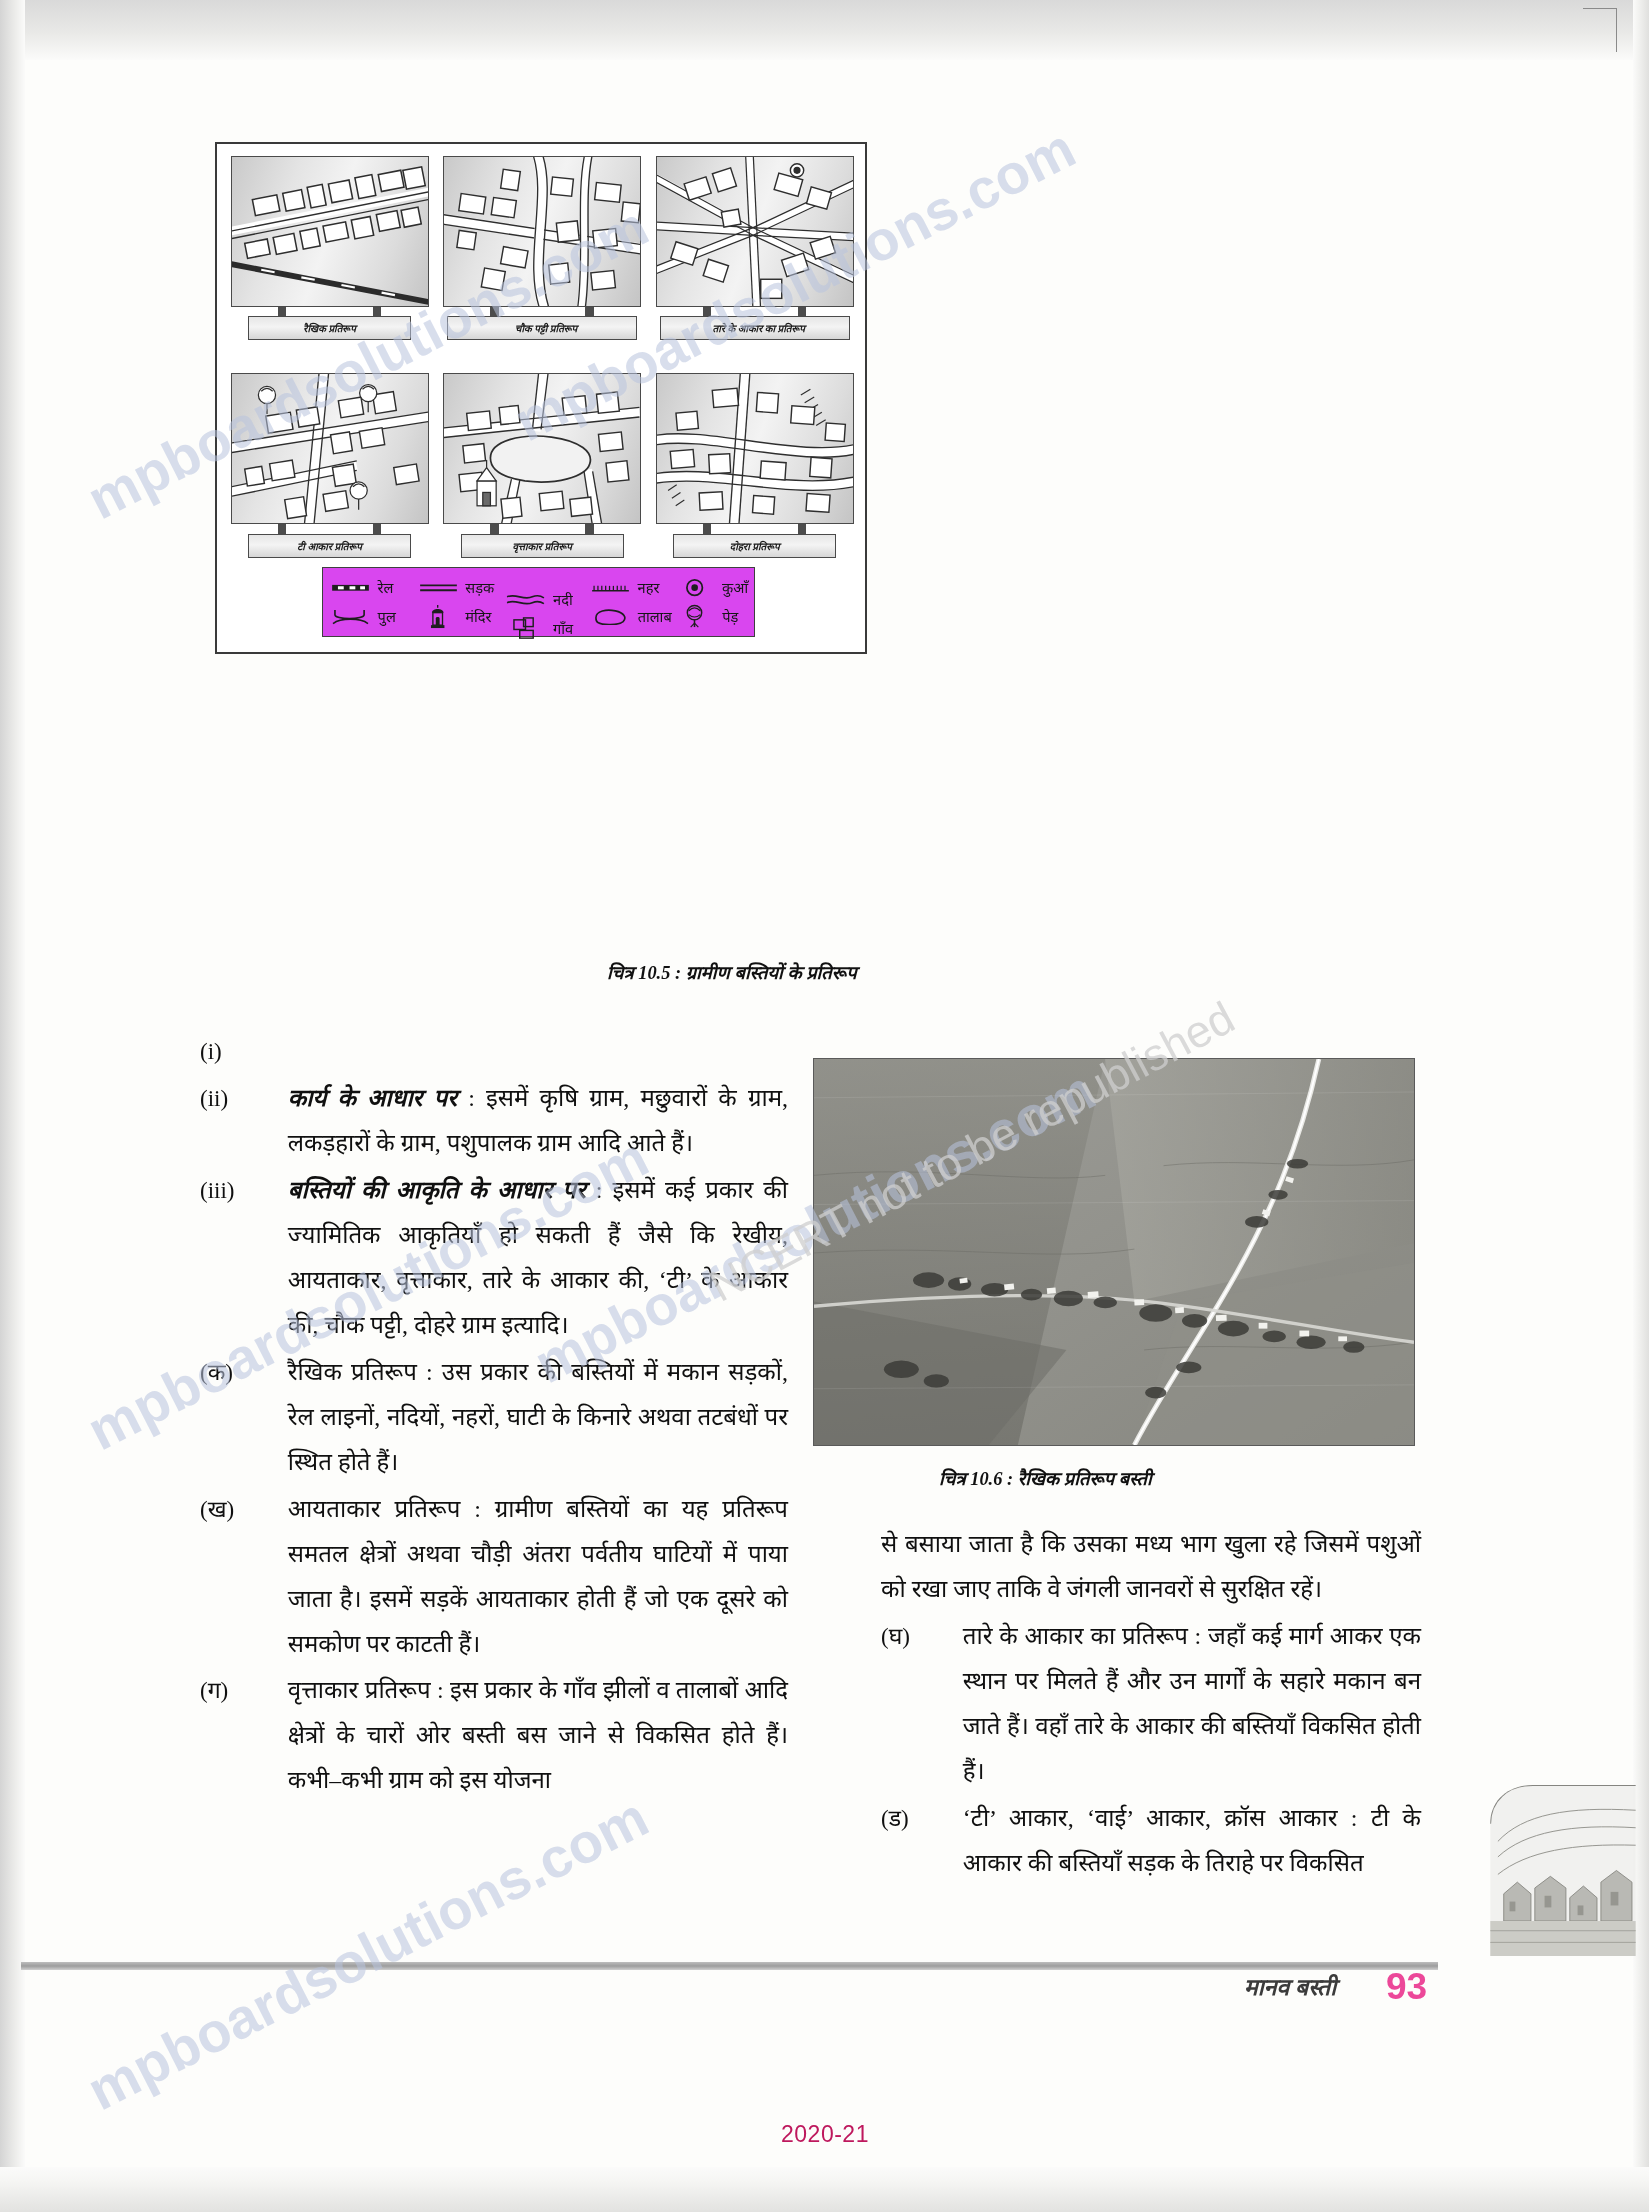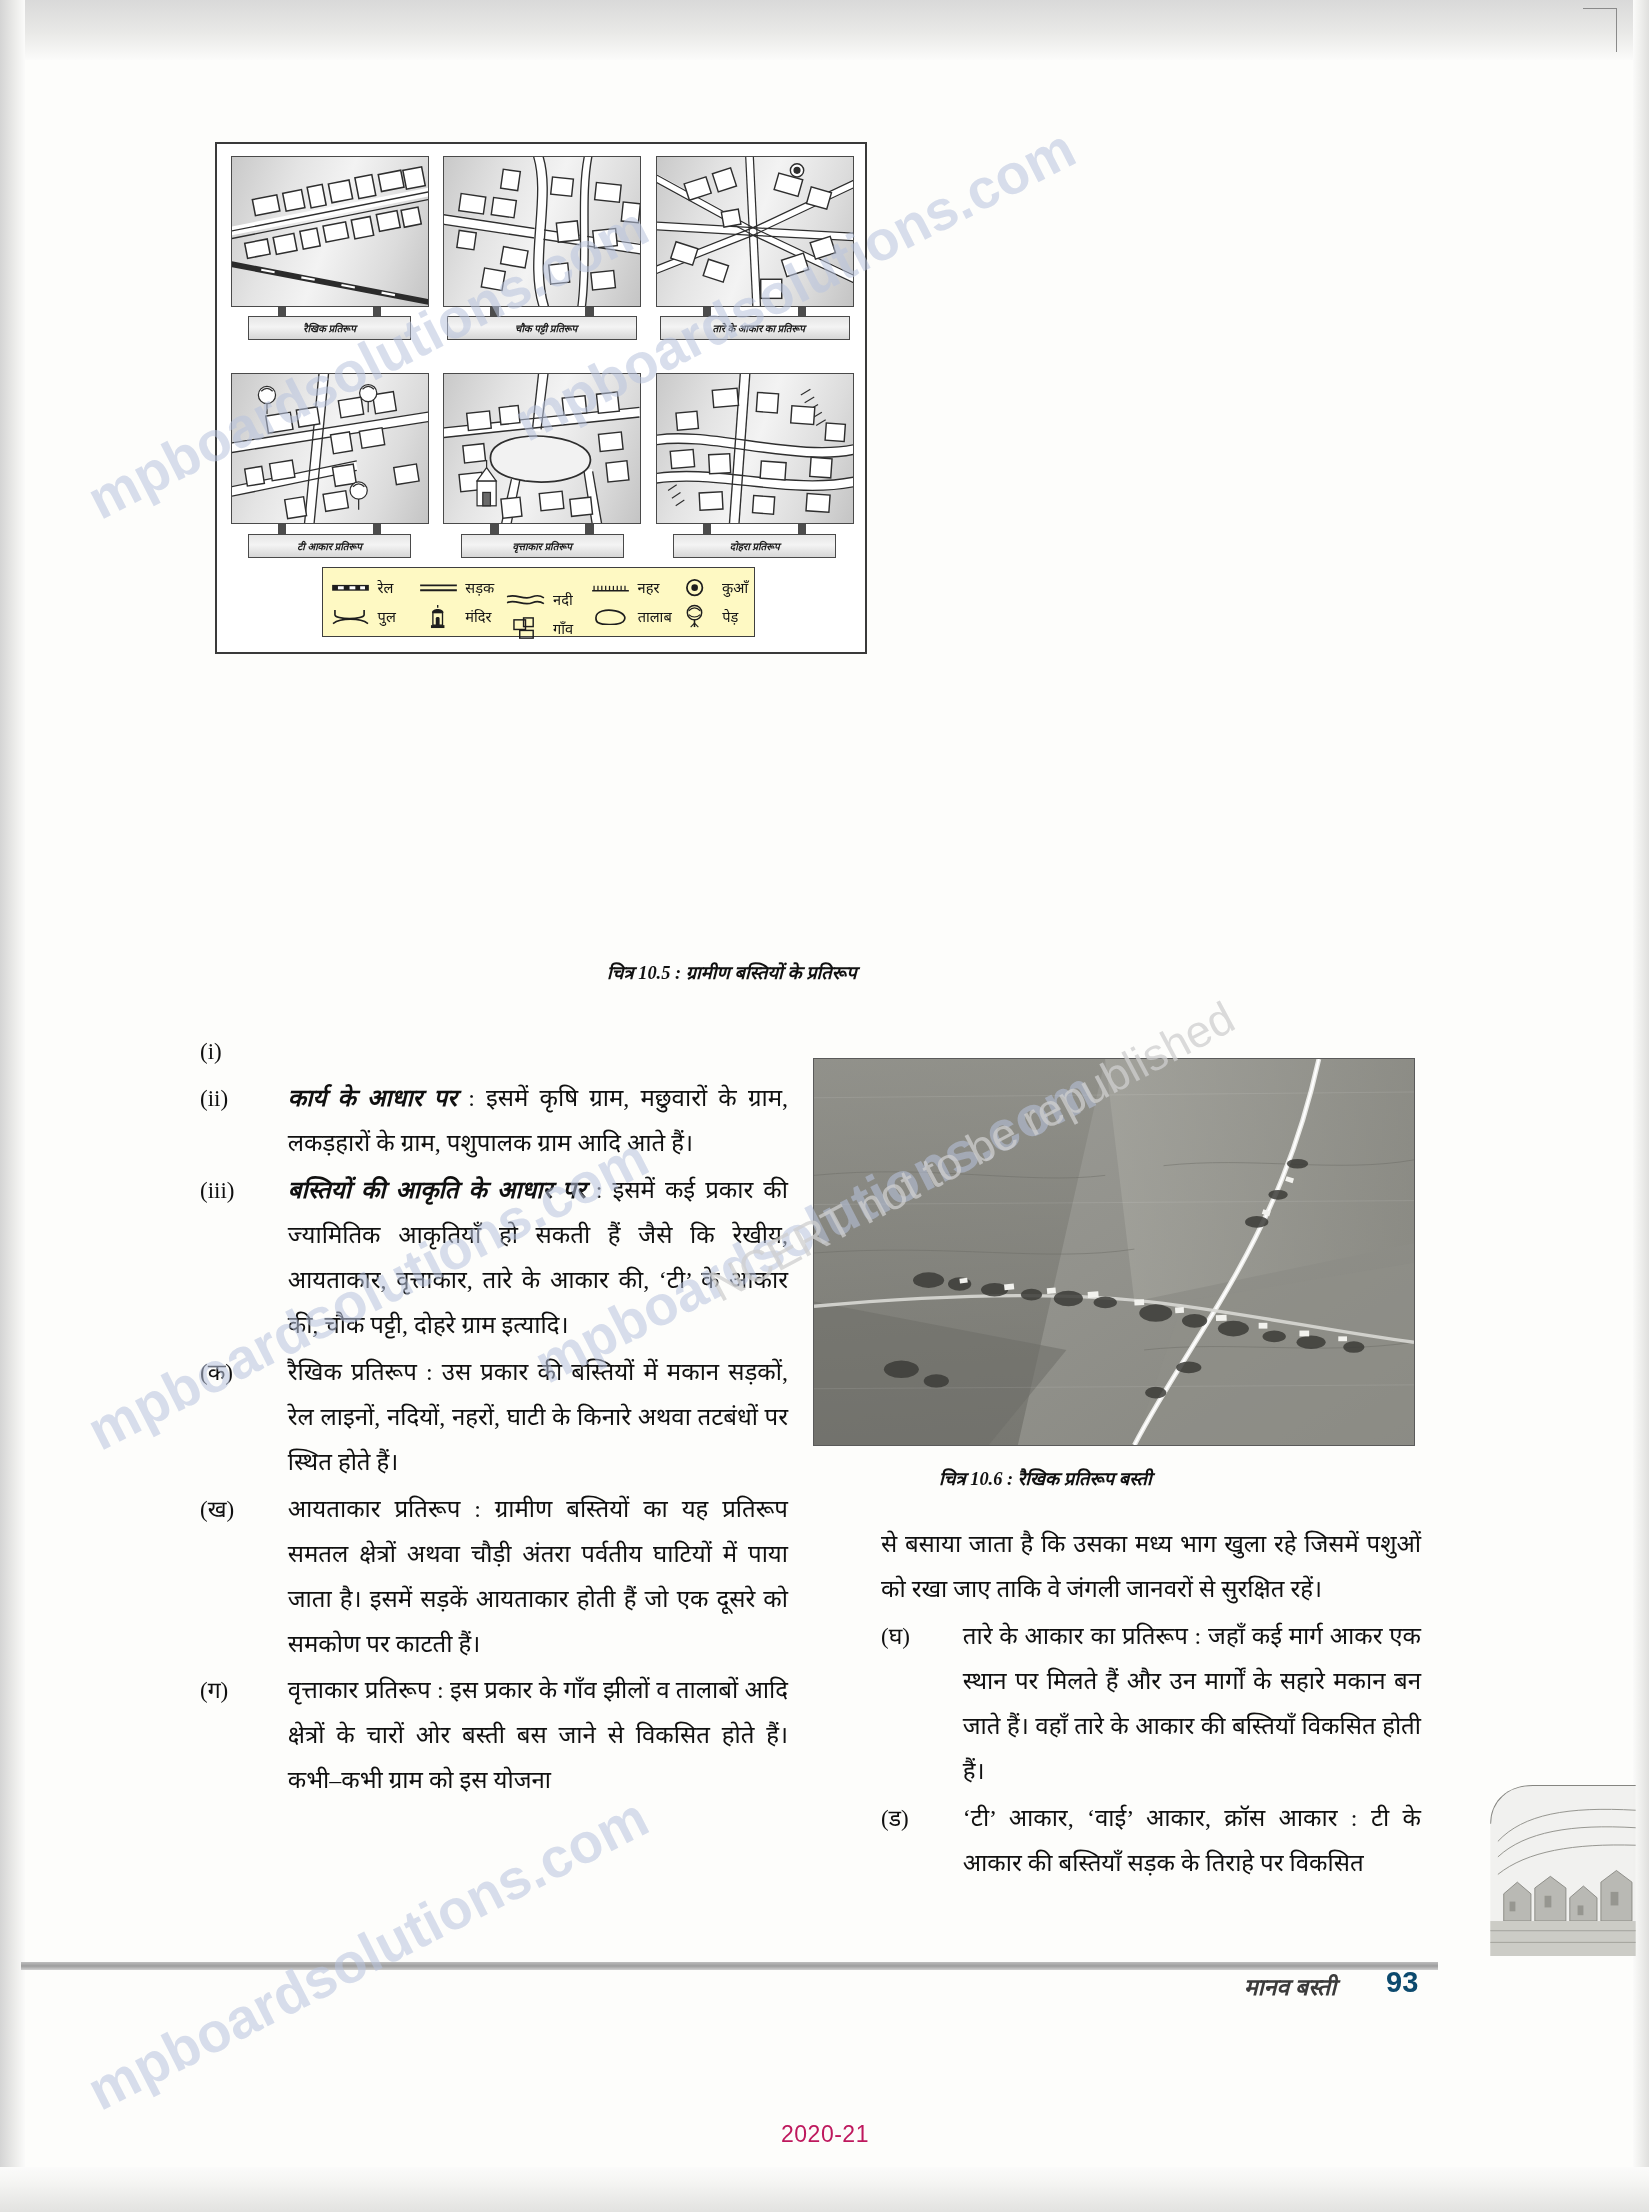--- a/index.html
+++ b/index.html
@@ -131,21 +131,21 @@
   .panel-row-spacer { height: 21.3px; }
 
   
   .legend-box {
     position: absolute;
     left: 105px;
     top: 423px;
     width: 433px;
     height: 70px;
     border: 1.9px solid #3f3f3f;
-    background: #fef9c3;
+    background: #d946ef;
     box-sizing: border-box;
     padding: 4.9px 5.8px;
   }
   .legend-row {
     display: flex;
     align-items: center;
     height: 29px;
   }
   .legend-item {
     display: flex;
@@ -257,22 +257,22 @@
     font-weight: 700;
     font-size: 23px;
     color: #3b3b3b;
   }
   .footer-pageno {
     position: absolute;
     left: 1386px;
     top: 1966px;
     font-family: "Liberation Sans", "DejaVu Sans", sans-serif;
     font-weight: 700;
-    font-size: 29px;
-    color: #0c4a6e;
+    font-size: 37px;
+    color: #ec4899;
   }
   .footer-year {
     position: absolute;
     left: 0;
     top: 2121px;
     width: 1650px;
     text-align: center;
     font-family: "Liberation Sans", "DejaVu Sans", sans-serif;
     font-size: 23px;
     color: #be185d;

